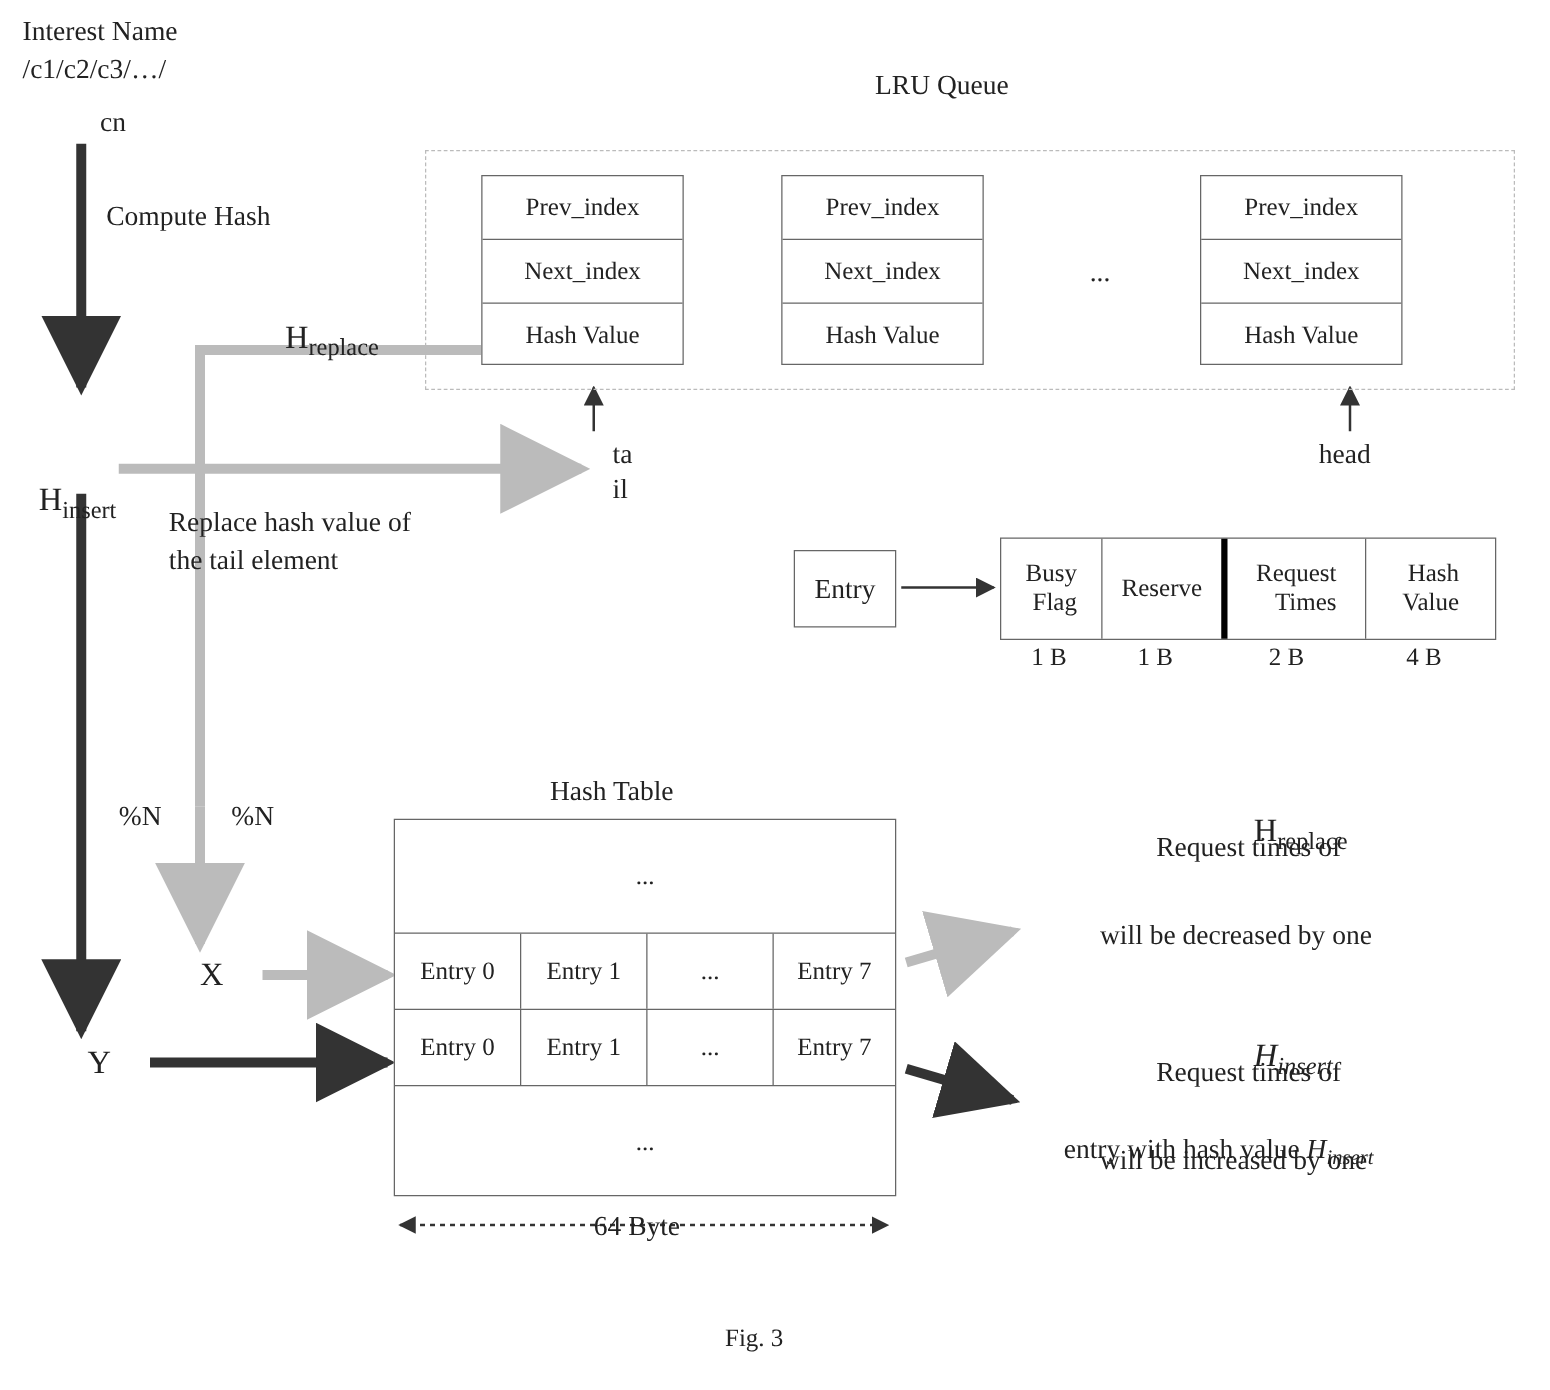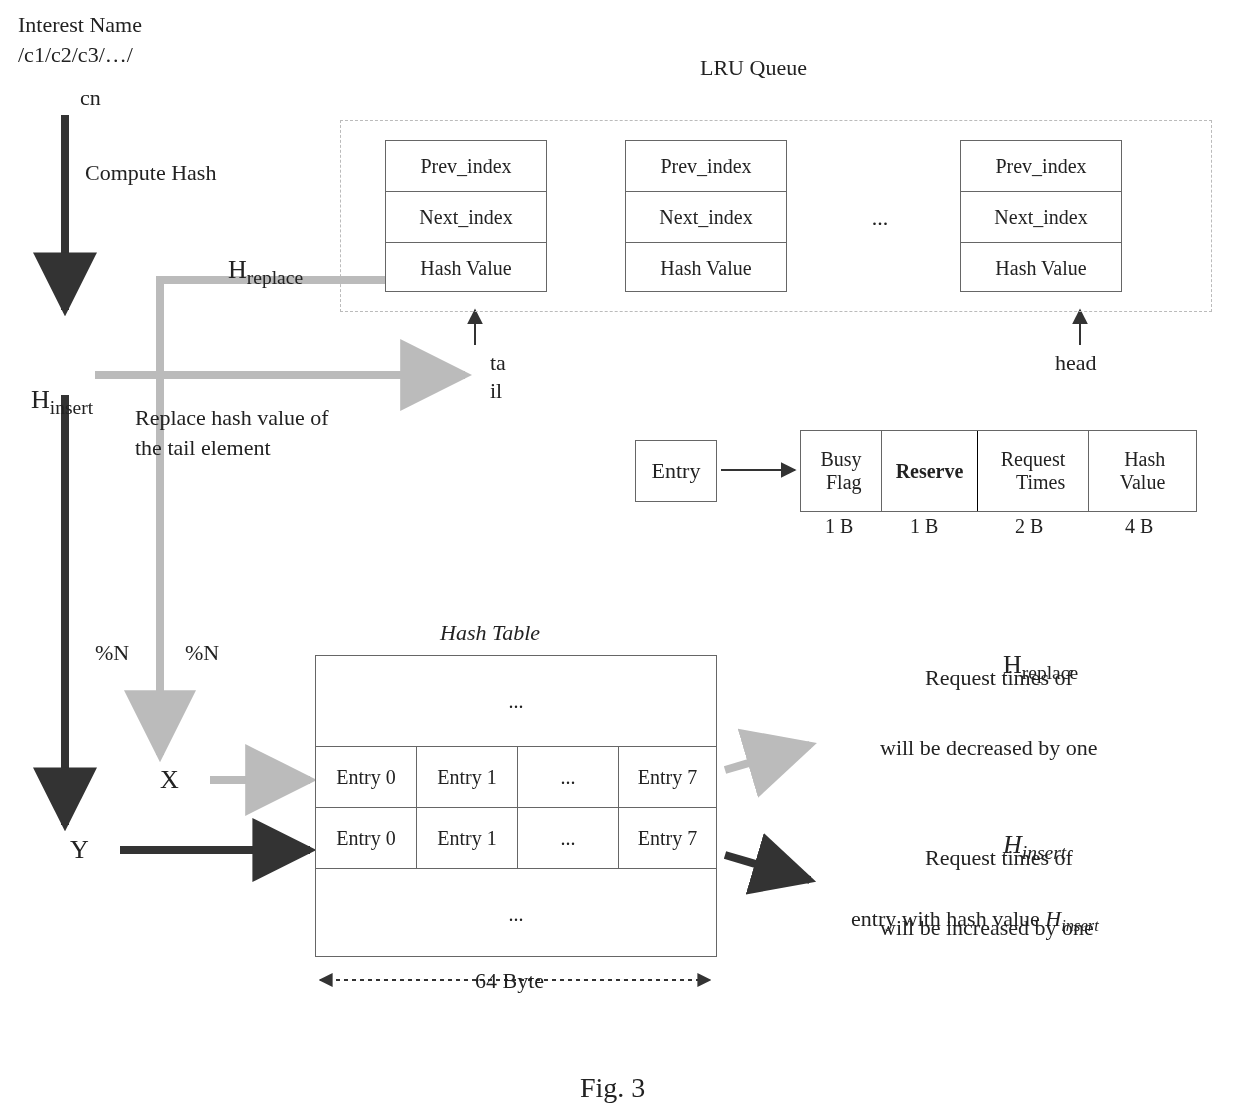--- a/index.html
+++ b/index.html
@@ -46,22 +46,21 @@
   svg.overlay {
     position: absolute;
     left: 0;
     top: 0;
     width: 1240px;
     height: 1112px;
     pointer-events: none;
   }
   .figcap {
     position: absolute;
-    font-size: 28px;
-    margin-top: 12px;
+    font-size: 20px;
   }
 </style>
 </head>
 <body>
 <div class="stage">
 
 <svg class="overlay">
   <defs>
     <marker id="arr-dark" viewBox="0 0 10 10" refX="9" refY="5" markerWidth="8" markerHeight="8" orient="auto">
       <path d="M0,0 L10,5 L0,10 z" fill="#333"></path>
@@ -153,32 +152,32 @@
 <div class="lbl" style="left:490px; top:350px;">ta</div>
 <div class="lbl" style="left:490px; top:378px;">il</div>
 <div class="lbl" style="left:1055px; top:350px;">head</div>
 
 <div class="box center" style="left:635px; top:440px; width:80px; height:60px;">
   <span>Entry</span>
 </div>
 <div class="box" style="left:800px; top:430px; width:395px; height:80px; display:flex;">
   <div class="small center" style="width:80px; border-right:1px solid #666; white-space:pre-line;">Busy
 Flag</div>
-  <div class="small center" style="width:95px; border-right:1px solid #000000;font-weight:bold;">Reserve</div>
+  <div class="small center" style="width:95px; border-right:5px solid #000000;">Reserve</div>
   <div class="small center" style="width:110px; border-right:1px solid #666; white-space:pre-line;">Request
 Times</div>
   <div class="small center" style="flex:1; white-space:pre-line;">Hash
 Value</div>
 </div>
 <div class="lbl small" style="left:825px; top:515px;">1 B</div>
 <div class="lbl small" style="left:910px; top:515px;">1 B</div>
 <div class="lbl small" style="left:1015px; top:501px;margin-top:14px;">2 B</div>
 <div class="lbl small" style="left:1125px; top:515px;">4 B</div>
 
-<div class="lbl" style="left:440px; top:620px;font-style:italic;">Hash Table</div>
+<div class="lbl" style="left:440px; top:620px;">Hash Table</div>
 <div class="box" style="left:315px; top:655px; width:400px; height:300px;">
   <div class="small center" style="height:90px; border-bottom:1px solid #666;">...</div>
   <div style="height:60px; border-bottom:1px solid #666; display:flex;">
     <div class="small center" style="width:100px; border-right:1px solid #666;">Entry 0</div>
     <div class="small center" style="width:100px; border-right:1px solid #666;">Entry 1</div>
     <div class="small center" style="width:100px; border-right:1px solid #666;">...</div>
     <div class="small center" style="flex:1;">Entry 7</div>
   </div>
   <div style="height:60px; border-bottom:1px solid #666; display:flex;">
     <div class="small center" style="width:100px; border-right:1px solid #666;">Entry 0</div>

